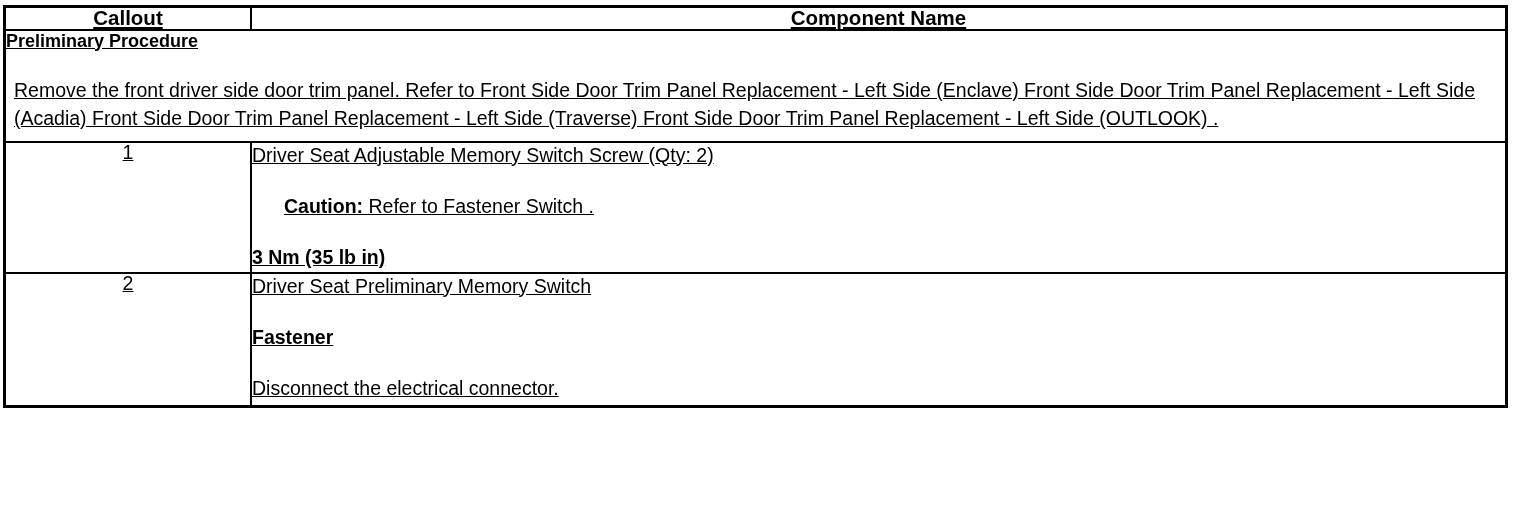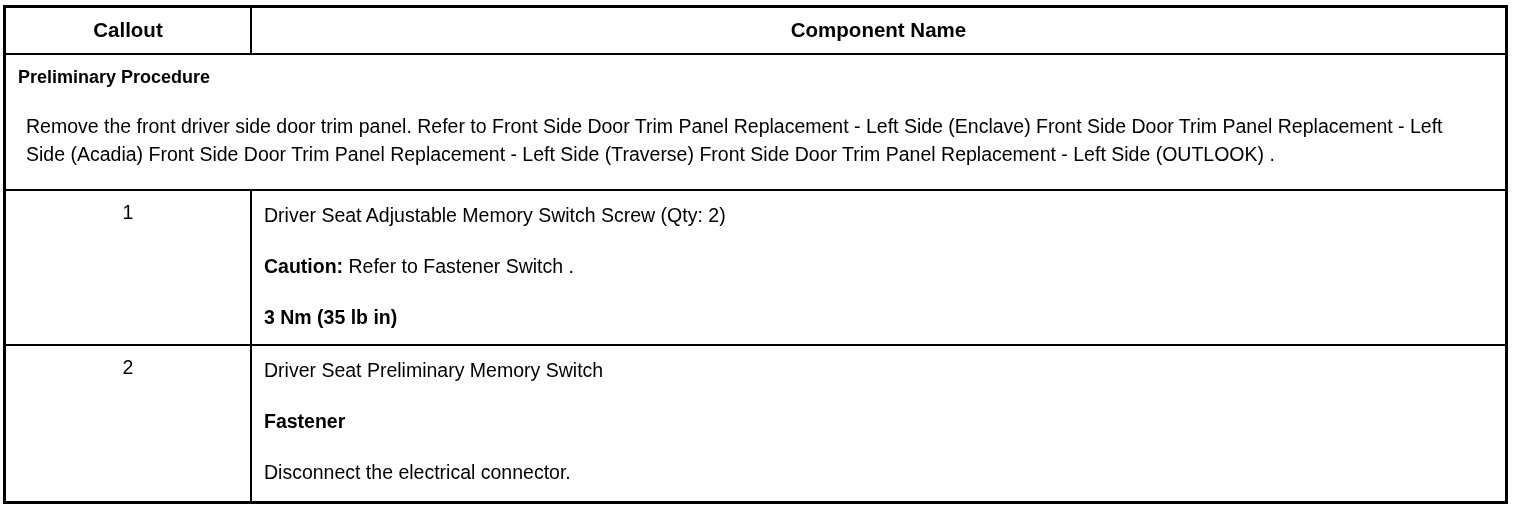--- a/index.html
+++ b/index.html
@@ -30,22 +30,23 @@
     border-collapse: collapse;
     table-layout: fixed;
     background: #ffffff;
     border: 3px solid #000000;
   }
 
   table.parts-table td,
   table.parts-table th {
     border: 2px solid #000000;
     vertical-align: top;
-    padding: 12px;
+    padding: 0;
     background: #ffffff;
+    text-decoration: underline;
   }
 
   col.col-callout { width: 246px; }
   col.col-name    { width: 1253px; }
 
   
   .hdr-cell {
     text-align: center;
     font-weight: bold;
     font-size: 20.5px;
@@ -90,20 +91,21 @@
     font-weight: normal;
   }
   .detail-cell p + p {
     margin-top: 27px;
   }
   .detail-cell p.bold {
     font-weight: bold;
   }
   .detail-cell p .lead-bold {
     font-weight: bold;
+    margin-left: 32px;
   }
   .row-1-name { height: 129px; }
   .row-2-name { height: 131px; }
 </style>
 </head>
 <body>
 
 <div class="sheet">
 
   <table class="parts-table">

